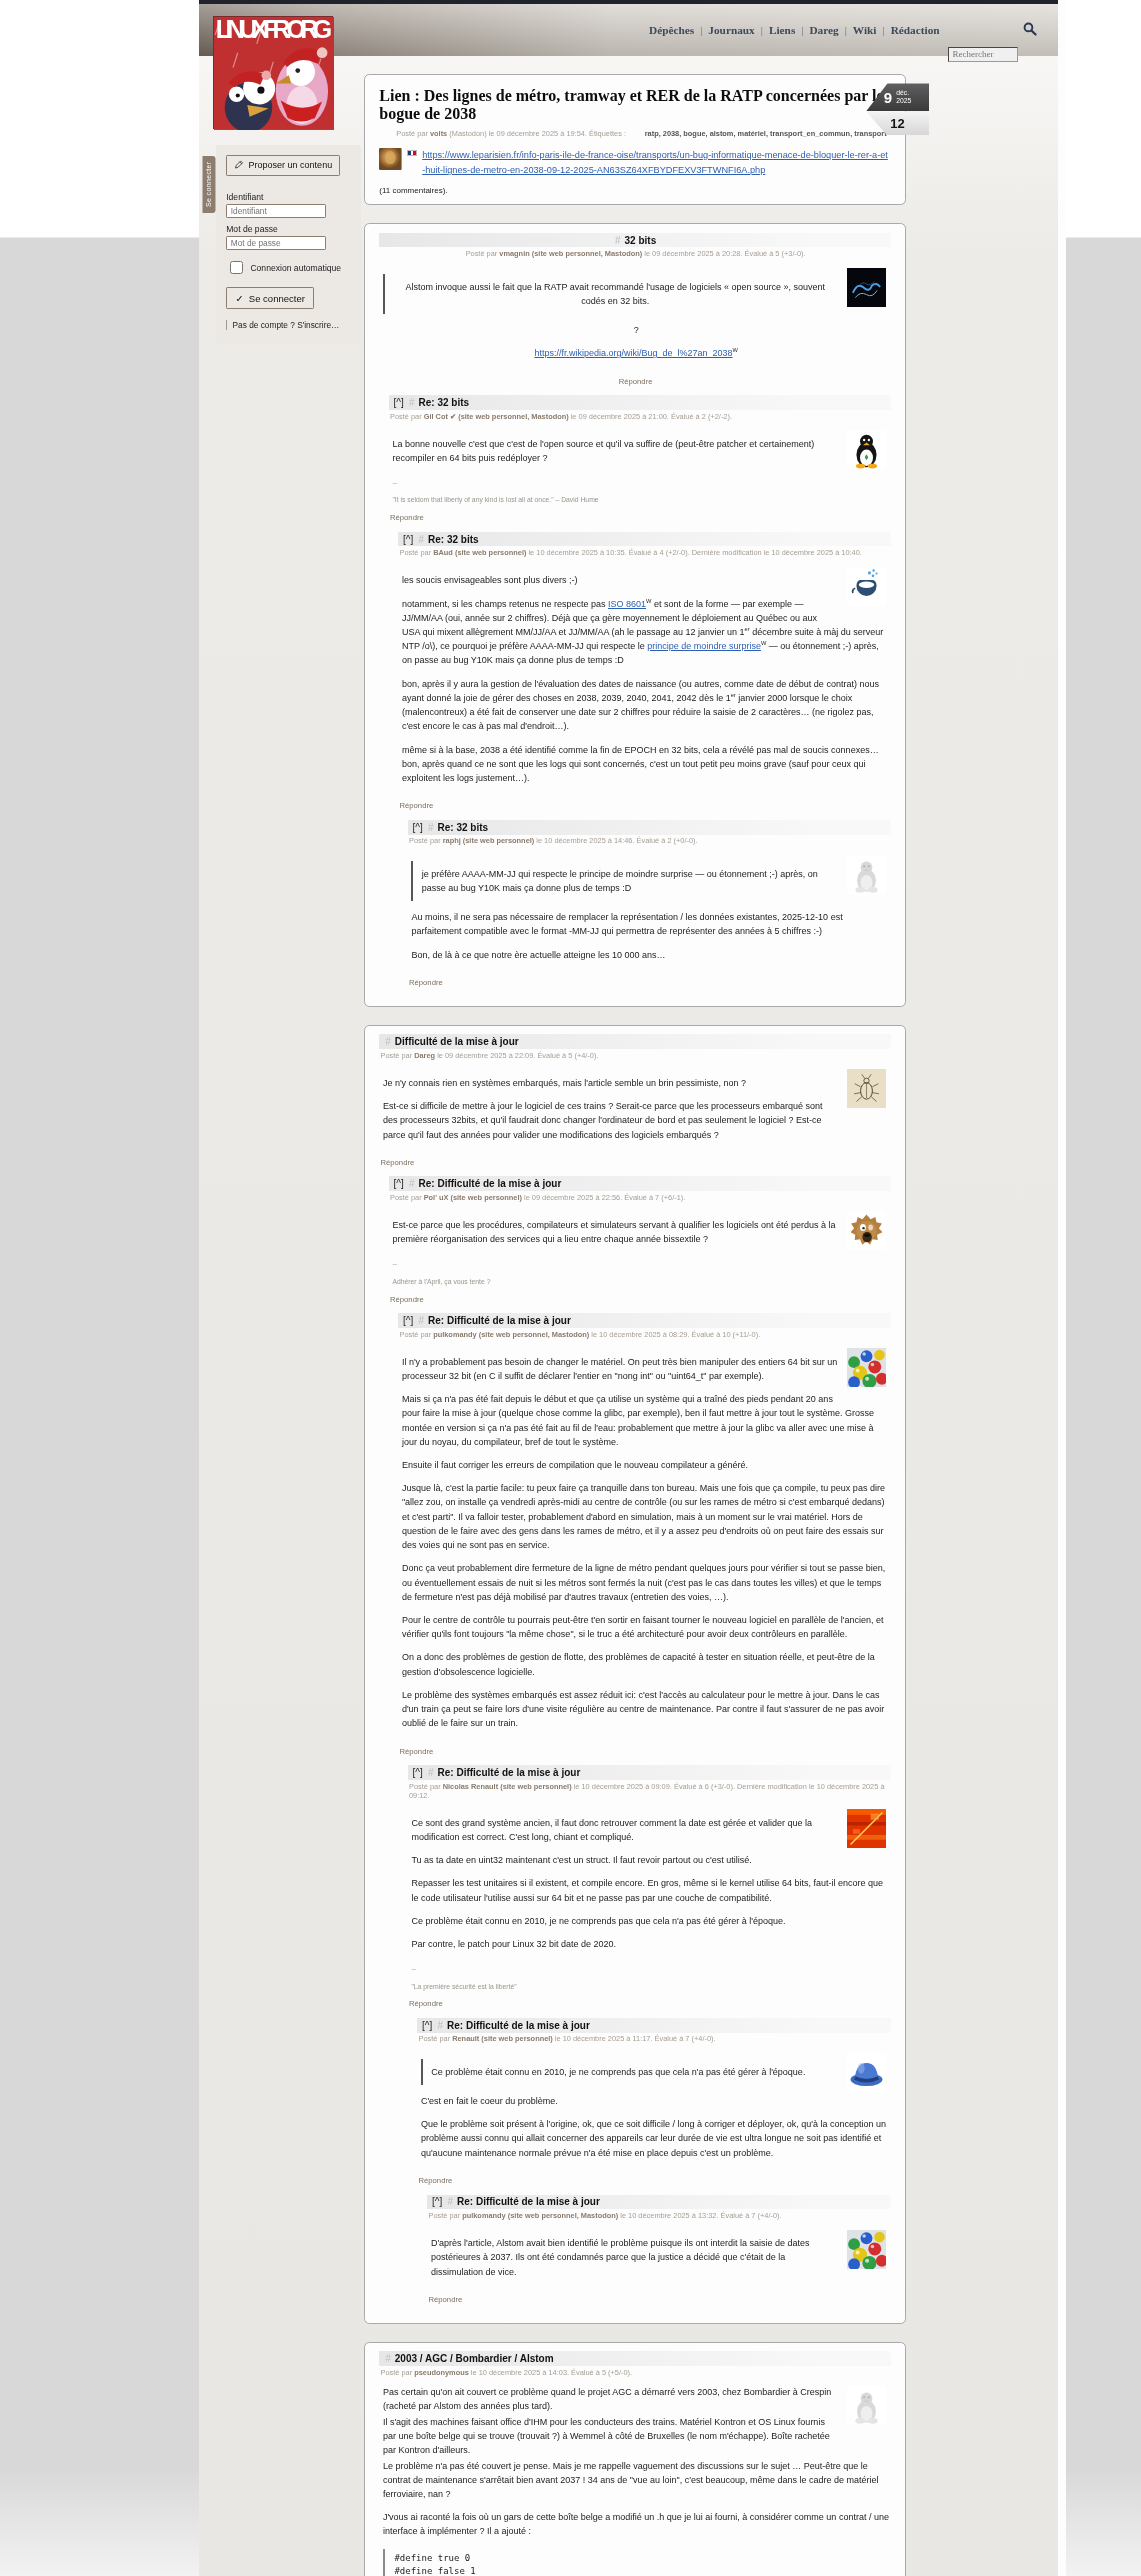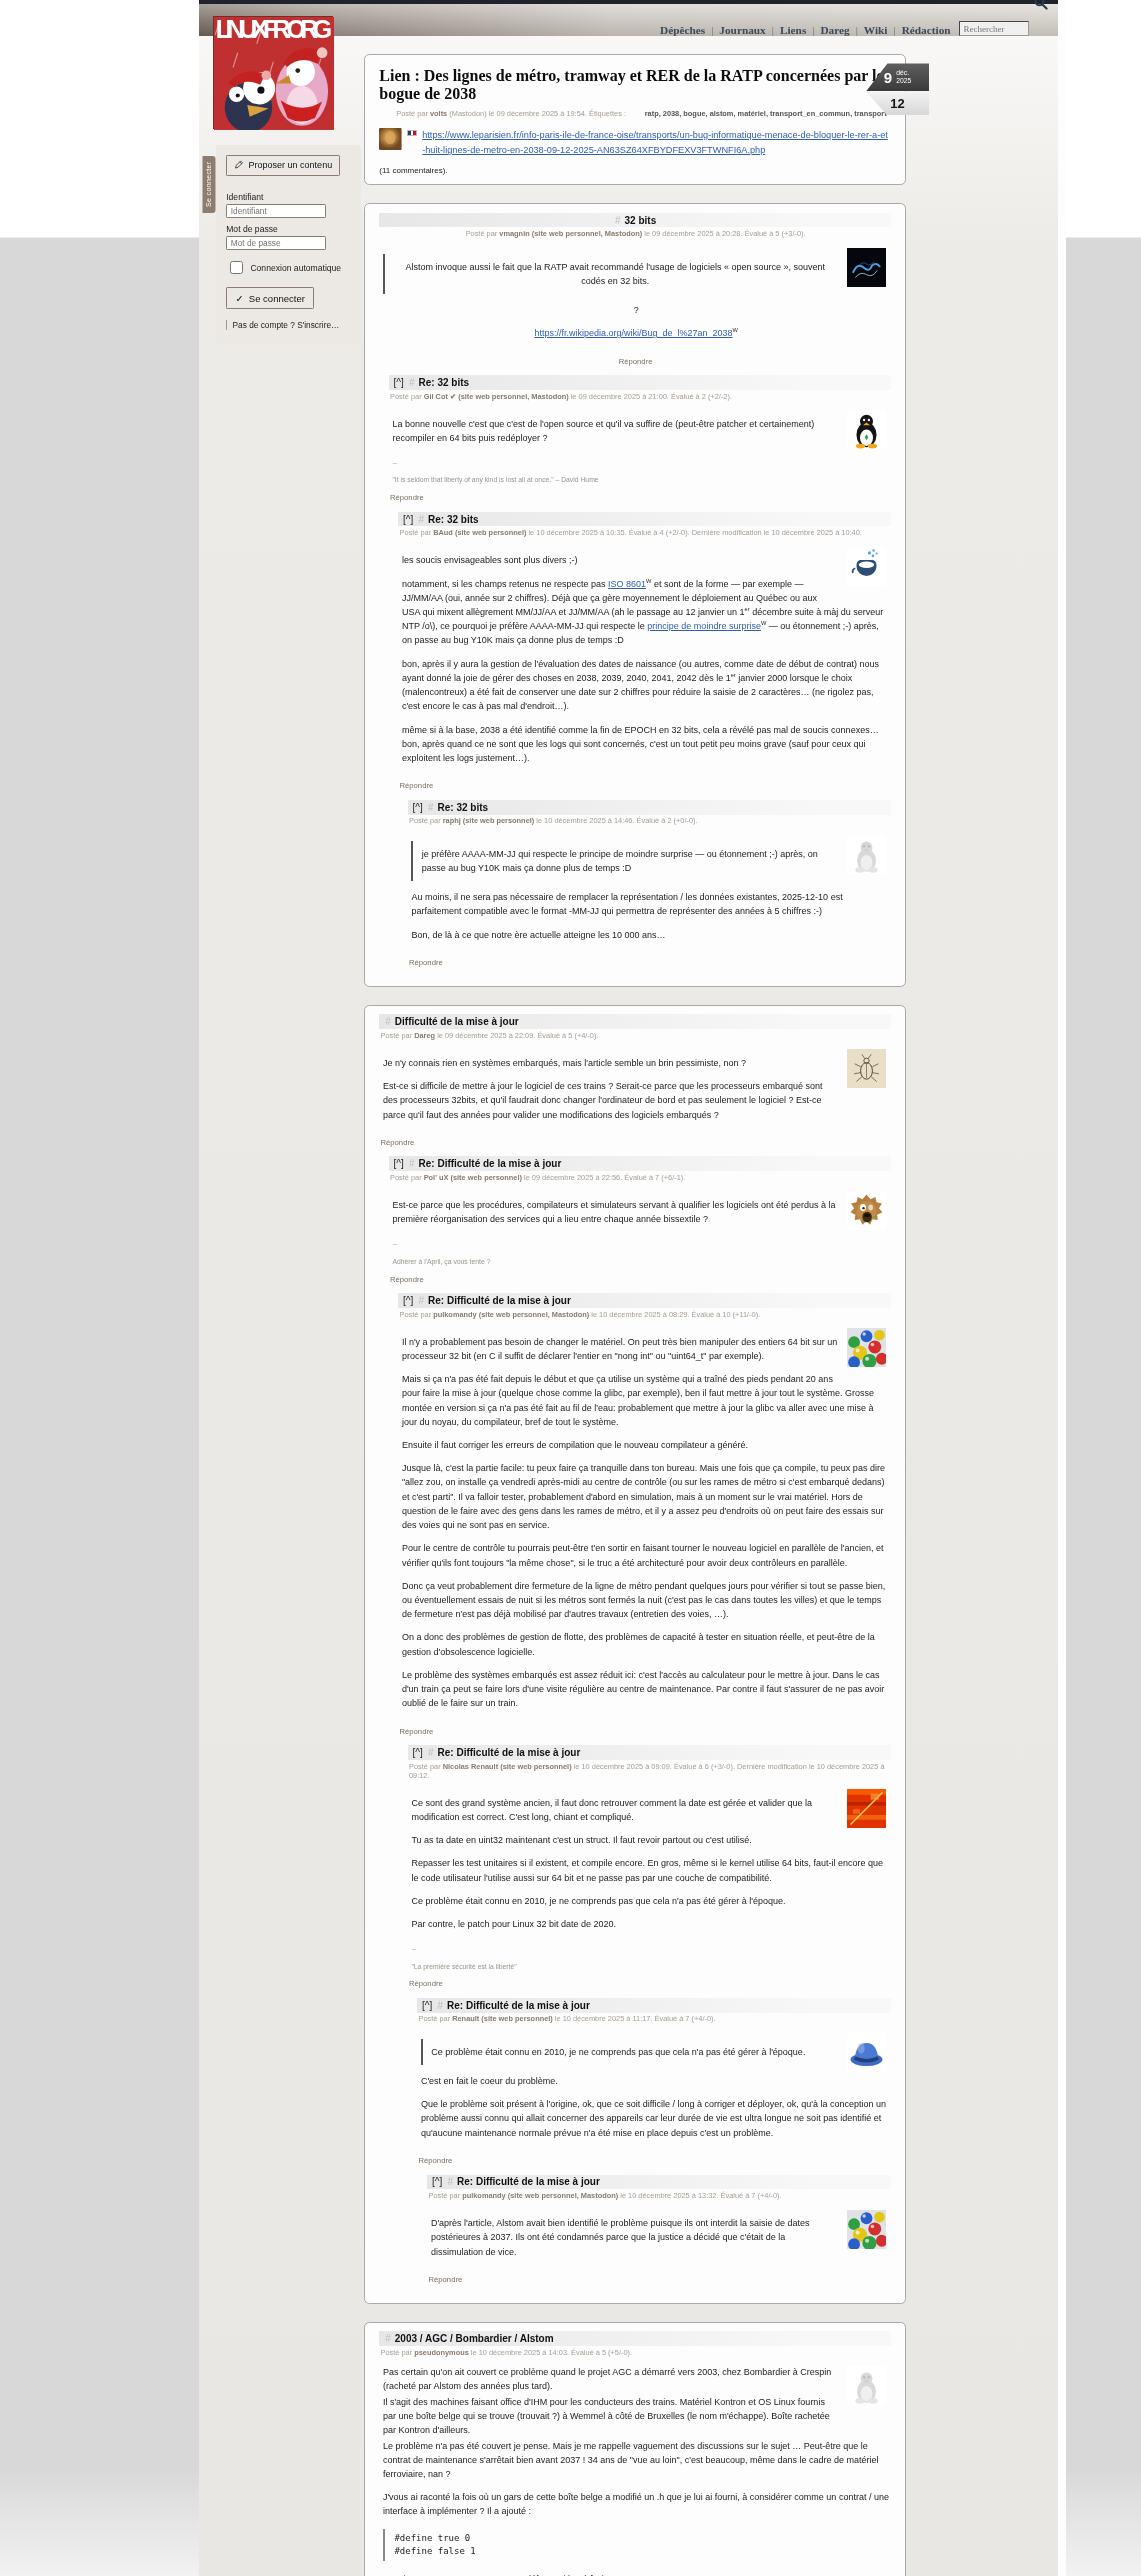--- a/index.html
+++ b/index.html
@@ -12,25 +12,25 @@
   #page {
     position:relative;
     width:867px;
     margin-left:199px;
     background: linear-gradient(180deg,#fbfaf8 0,#edebe8 250px,#e9e7e4 100%);
     border-right:8.3px solid #fdfdfd;
   }
   
   .top-bar { height:4.2px; background:#20222c; }
   .header-band {
-    height:32px;
+    height:52px;
     background: linear-gradient(180deg, rgba(255,255,255,.38), rgba(0,0,0,.10)),
                 linear-gradient(90deg,#6e6359 0,#998f85 14%,#cfc9c2 48%,#d8d3cc 100%);
-    display:flex; align-items:flex-end; justify-content:flex-end;
-    padding-right:10px;
+    display:flex; align-items:center; justify-content:flex-end;
+    padding-right:21px;
   }
   .nav { display:flex; align-items:center; gap:6px; font-family:"Liberation Serif", serif; }
   .nav a { font-weight:bold; font-size:11.3px; color:#3c4a5d; text-decoration:none; }
   .nav .sep { color:#6f6f6f; font-size:10.7px; }
   .search-wrap { display:flex; align-items:center; margin-left:8.3px; }
   .search-input {
     width:70px; height:15px; border:1.2px inset #9a9a9a; background:#f0f0f0;
     font-family:"Liberation Serif", serif; font-size:9px; color:#333; padding:0 3.6px;margin-top:48px;
   }
   .search-btn { background:transparent; border:none; cursor:pointer; padding:0 0 0 3.6px; }
@@ -389,22 +389,22 @@
                   <circle cx="29" cy="10" r="3" fill="#fff" opacity=".7"></circle>
                   <circle cx="18" cy="38" r="3.4" fill="#fff" opacity=".7"></circle>
                   <circle cx="43" cy="28" r="3" fill="#fff" opacity=".7"></circle>
                   <circle cx="34" cy="52" r="3.4" fill="#fff" opacity=".7"></circle>
                 </svg>
               </span>
               <p>Il n'y a probablement pas besoin de changer le matériel. On peut très bien manipuler des entiers 64 bit sur un processeur 32 bit (en C il suffit de déclarer l'entier en "nong int" ou "uint64_t" par exemple).</p>
               <p>Mais si ça n'a pas été fait depuis le début et que ça utilise un système qui a traîné des pieds pendant 20 ans pour faire la mise à jour (quelque chose comme la glibc, par exemple), ben il faut mettre à jour tout le système. Grosse montée en version si ça n'a pas été fait au fil de l'eau: probablement que mettre à jour la glibc va aller avec une mise à jour du noyau, du compilateur, bref de tout le système.</p>
               <p>Ensuite il faut corriger les erreurs de compilation que le nouveau compilateur a généré.</p>
               <p>Jusque là, c'est la partie facile: tu peux faire ça tranquille dans ton bureau. Mais une fois que ça compile, tu peux pas dire "allez zou, on installe ça vendredi après-midi au centre de contrôle (ou sur les rames de métro si c'est embarqué dedans) et c'est parti". Il va falloir tester, probablement d'abord en simulation, mais à un moment sur le vrai matériel. Hors de question de le faire avec des gens dans les rames de métro, et il y a assez peu d'endroits où on peut faire des essais sur des voies qui ne sont pas en service.</p>
+              <p>Donc ça veut probablement dire fermeture de la ligne de métro pendant quelques jours pour vérifier si tout se passe bien, ou éventuellement essais de nuit si les métros sont fermés la nuit (c'est pas le cas dans toutes les villes) et que le temps de fermeture n'est pas déjà mobilisé par d'autres travaux (entretien des voies, …).</p>
               <p>Pour le centre de contrôle tu pourrais peut-être t'en sortir en faisant tourner le nouveau logiciel en parallèle de l'ancien, et vérifier qu'ils font toujours "la même chose", si le truc a été architecturé pour avoir deux contrôleurs en parallèle.</p>
-              <p>Donc ça veut probablement dire fermeture de la ligne de métro pendant quelques jours pour vérifier si tout se passe bien, ou éventuellement essais de nuit si les métros sont fermés la nuit (c'est pas le cas dans toutes les villes) et que le temps de fermeture n'est pas déjà mobilisé par d'autres travaux (entretien des voies, …).</p>
               <p>On a donc des problèmes de gestion de flotte, des problèmes de capacité à tester en situation réelle, et peut-être de la gestion d'obsolescence logicielle.</p>
               <p>Le problème des systèmes embarqués est assez réduit ici: c'est l'accès au calculateur pour le mettre à jour. Dans le cas d'un train ça peut se faire lors d'une visite régulière au centre de maintenance. Par contre il faut s'assurer de ne pas avoir oublié de le faire sur un train.</p>
             </div><a class="reply-link">Répondre</a></div>
           <div class="comment" style="margin-left: 28.5px;"><div class="c-head"><a class="up">[^]</a> <span class="hash">#</span><span> Re: Difficulté de la mise à jour</span></div><div class="c-meta">Posté par <b>Nicolas Renault</b><b> (site web personnel)</b> le 10 décembre 2025 à 09:09. Évalué à 6 (+3/-0). Dernière modification le 10 décembre 2025 à 09:12.</div><div class="c-body">
               <span class="c-avatar">
                 <svg viewBox="0 0 66 66">
                   <rect width="66" height="66" fill="#e03400"></rect>
                   <rect x="0" y="0" width="66" height="10" fill="#ff6a00" opacity=".7"></rect>
                   <rect x="0" y="22" width="66" height="6" fill="#b31f00" opacity=".8"></rect>
                   <rect x="0" y="44" width="66" height="8" fill="#ff8c1a" opacity=".5"></rect>

